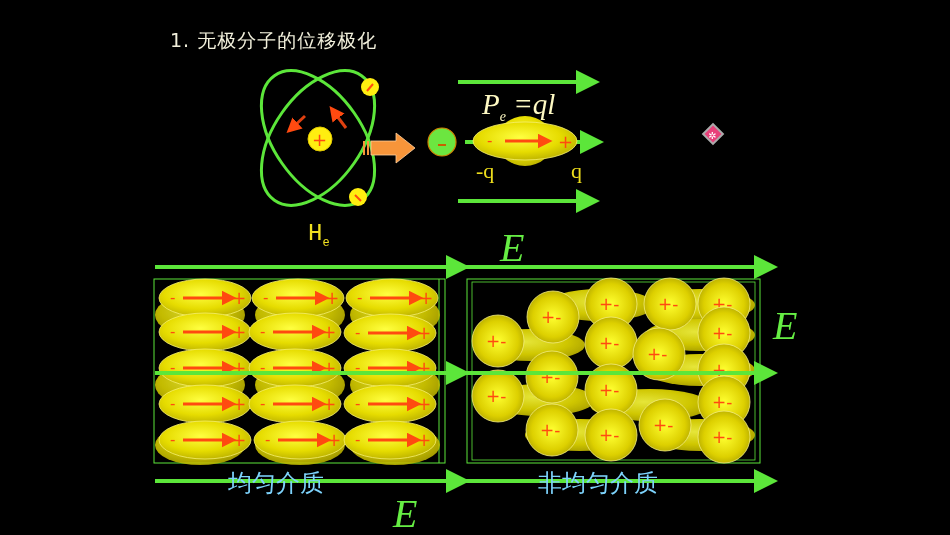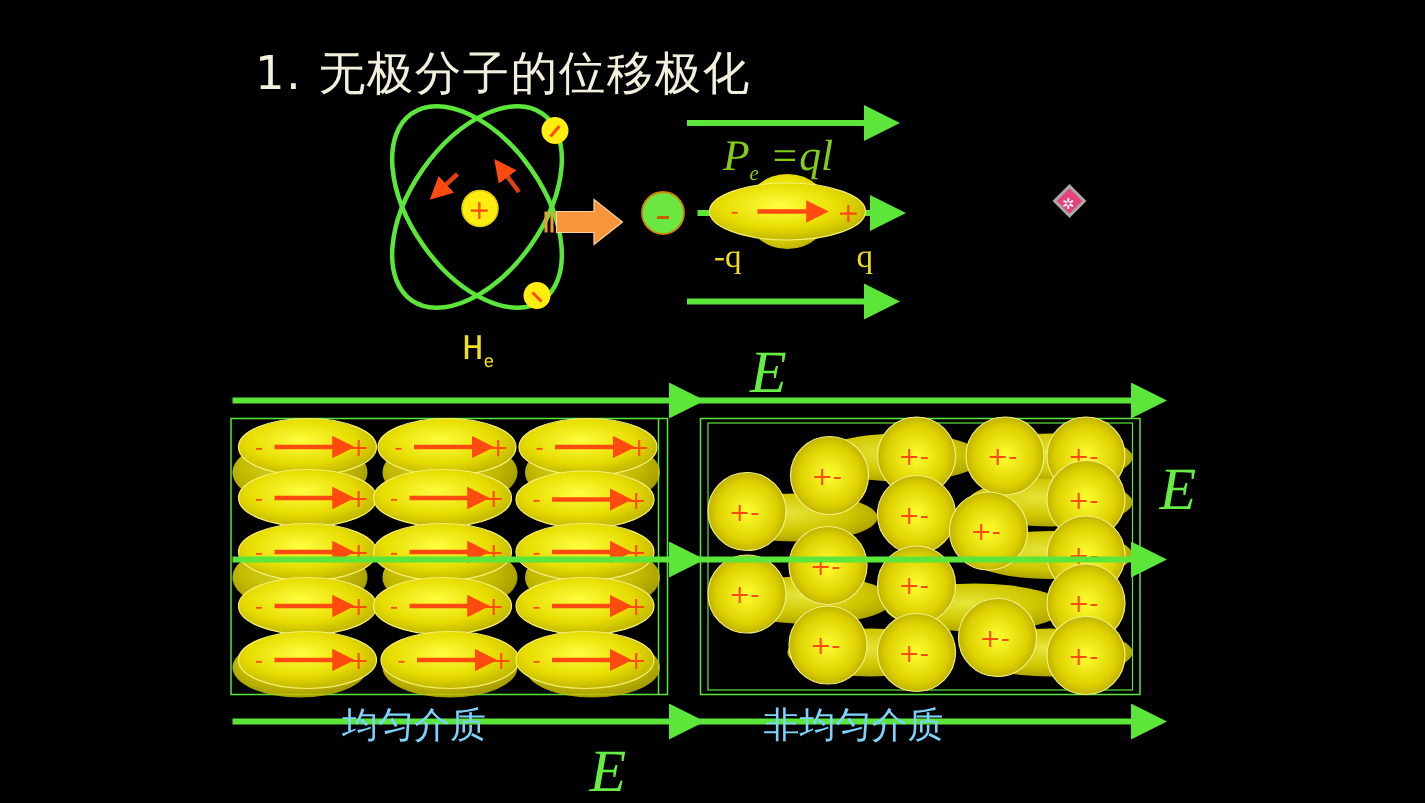--- a/index.html
+++ b/index.html
@@ -1,21 +1,21 @@
 <!DOCTYPE html>
 <html><head>
 <meta charset="utf-8">
 <style>
   html, body { margin: 0; padding: 0; background: #000; }
   body { width: 950px; height: 535px; position: relative; overflow: hidden; font-family: "DejaVu Serif", serif; }
   .abs { position: absolute; }
-  .title { left: 170px; top: 28px; font-size: 31px; color: #f2f0dc; font-family: "DejaVu Sans", sans-serif; letter-spacing: 1px; }
+  .title { left: 170px; top: 28px; font-size: 19px; color: #f2f0dc; font-family: "DejaVu Sans", sans-serif; letter-spacing: 1px; }
   .he-label { left: 308px; top: 220px; font-size: 24px; color: #f0e020; font-family: Liberation Mono, monospace; }
   .he-label sub { font-size: 12px; }
-  .formula { left: 482px; top: 88px; font-size: 29px; color: #84cc16; font-style: italic; font-family: "Liberation Serif", serif; }
+  .formula { left: 482px; top: 88px; font-size: 29px; color: #fef9c3; font-style: italic; font-family: "Liberation Serif", serif; }
   .formula sub { font-size: 14px; }
   .qneg { left: 476px; top: 158px; font-size: 22px; color: #ecdc1c; font-family: "Liberation Serif", serif; }
   .qpos { left: 571px; top: 158px; font-size: 22px; color: #ecdc1c; font-family: "Liberation Serif", serif; }
   .e-label { font-size: 40px; color: #66ee44; font-style: italic; font-family: "Liberation Serif", serif; }
   .caption { font-size: 24px; color: #7dd3fc; font-family: "DejaVu Sans", sans-serif; }
   svg { position: absolute; left: 0; top: 0; }
 </style>
 </head>
 <body>
 
@@ -173,13 +173,13 @@
 <div class="abs formula"><span>P</span><sub>e</sub> <span>=ql</span></div>
 
 <div class="abs qneg">-q</div>
 <div class="abs qpos">q</div>
 
 <div class="abs e-label" style="left:500px; top:224px;">E</div>
 <div class="abs e-label" style="left:773px; top:302px;">E</div>
 <div class="abs e-label" style="left:393px; top:490px;">E</div>
 
 <div class="abs caption" style="left:228px; top:467px;">均匀介质</div>
-<div class="abs caption" style="left:509px; top:467px;">非均匀介质</div>
+<div class="abs caption" style="left:538px; top:467px;">非均匀介质</div>
 
 </body></html>

